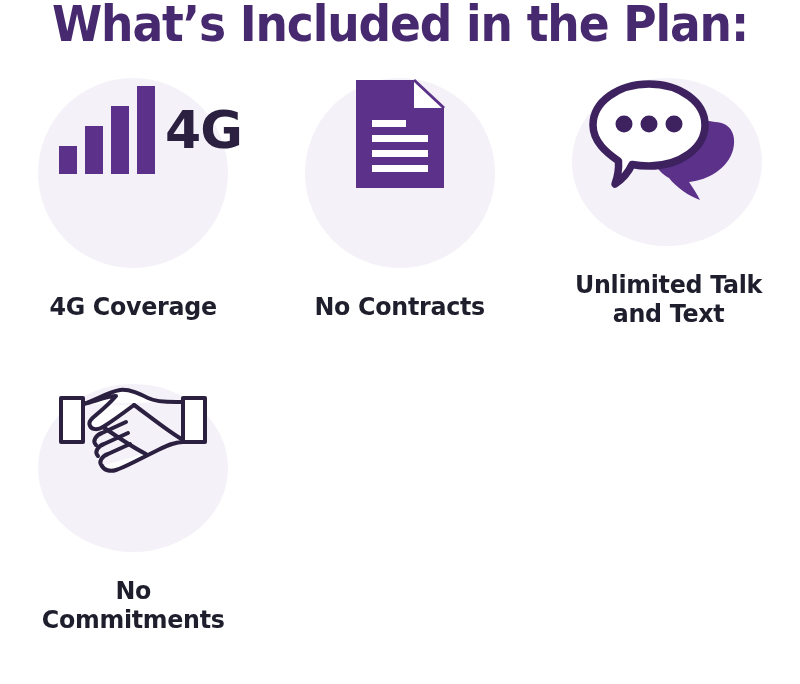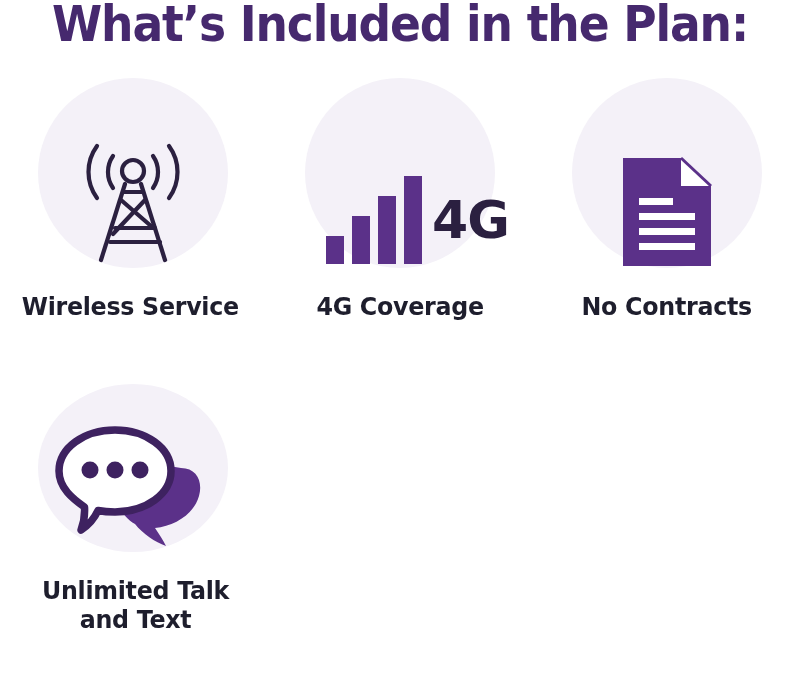--- a/index.html
+++ b/index.html
@@ -57,21 +57,21 @@
     flex-direction: column;
     align-items: center;
   }
 
   .disc {
     width: 190px;
     height: 190px;
     border-radius: 50%;
     background: #F4F1F8;
     display: flex;
-    align-items: flex-end;
+    align-items: flex-start;
     justify-content: center;
     position: relative;
     text-decoration: underline;
   }
 
   .disc svg { display: block; overflow: visible; }
 
   .label {
     margin-top: 24px;
     text-align: center;
@@ -92,46 +92,20 @@
 </style>
 </head>
 <body>
 
 <div class="page">
 
   <div class="title">What’s Included in the Plan:</div>
 
   <div class="grid">
 
-    <div class="cell c0">
-      <div class="disc">
-        <span>
-          <svg width="140" height="130" viewBox="0 0 140 130" fill="none" stroke="#2B2040" stroke-width="4.2" stroke-linecap="round" stroke-linejoin="round">
-
-            <circle cx="70" cy="33" r="11" fill="none"></circle>
-
-            <path d="M50 18 A 28 28 0 0 0 50 50"></path>
-            <path d="M90 18 A 28 28 0 0 1 90 50"></path>
-
-            <path d="M34 8 A 44 44 0 0 0 34 60"></path>
-            <path d="M106 8 A 44 44 0 0 1 106 60"></path>
-
-            <path d="M62 46 L38 122"></path>
-            <path d="M78 46 L102 122"></path>
-
-            <path d="M60 54 L80 54"></path>
-            <path d="M58 62 L88 88"></path>
-            <path d="M82 62 L50 96"></path>
-            <path d="M52 90 L92 90"></path>
-            <path d="M47 104 L97 104"></path>
-          </svg>
-        </span>
-      </div>
-      <div class="label">Wireless Service</div>
-    </div>
 
     <div class="cell c1">
       <div class="disc">
         <span>
           <svg width="160" height="100" viewBox="0 0 160 100">
             <rect x="6" y="68" width="18" height="28" fill="#5B3189"></rect>
             <rect x="32" y="48" width="18" height="48" fill="#5B3189"></rect>
             <rect x="58" y="28" width="18" height="68" fill="#5B3189"></rect>
             <rect x="84" y="8" width="18" height="88" fill="#5B3189"></rect>
             <text x="112" y="70" font-family="DejaVu Sans, sans-serif" font-size="52" font-weight="bold" fill="#2B2040" letter-spacing="-1">4G</text>
@@ -175,16 +149,46 @@
             <circle cx="27" cy="46" r="8.5" fill="#3E2260"></circle>
             <circle cx="52" cy="46" r="8.5" fill="#3E2260"></circle>
             <circle cx="77" cy="46" r="8.5" fill="#3E2260"></circle>
           </svg>
         </span>
       </div>
       <div class="label">Unlimited Talk
 and Text</div>
     </div>
 
+    <div class="cell c4">
+      <div class="disc">
+        <span>
+          <svg width="150" height="94" viewBox="0 0 150 94" fill="none" stroke="#2B2040" stroke-width="4" stroke-linecap="round" stroke-linejoin="round">
+
+            <rect x="3" y="14" width="22" height="44" fill="#FFFFFF"></rect>
+
+            <rect x="125" y="14" width="22" height="44" fill="#FFFFFF"></rect>
+
+            <path d="M25 20 C 38 16 50 8 62 6 C 72 5 82 10 90 14 C 100 19 116 18 125 18" fill="#FFFFFF"></path>
+
+            <path d="M25 20 C 36 18 48 12 58 12 C 52 19 44 26 38 31
+                     C 33 35 30 38 32 42 C 34 46 40 46 45 43
+                     C 56 36 68 27 76 21" fill="#FFFFFF"></path>
+
+            <path d="M125 58 C 116 58 108 62 100 66 C 92 70 84 74 76 78
+                     C 70 81 64 84 58 86 C 52 88 46 86 44 82" fill="#FFFFFF"></path>
+
+            <path d="M44 82 C 40 78 44 72 50 70 L 72 60"></path>
+            <path d="M40 72 C 36 68 40 62 46 60 L 70 49"></path>
+            <path d="M38 61 C 34 57 38 51 44 49 L 68 38"></path>
+
+            <path d="M45 43 C 58 52 74 63 88 70"></path>
+            <path d="M76 21 C 90 31 108 46 125 56"></path>
+          </svg>
+        </span>
+      </div>
+      <div class="label">No
+Commitments</div>
+    </div>
 
 
   </div>
 </div>
 
 </body></html>

